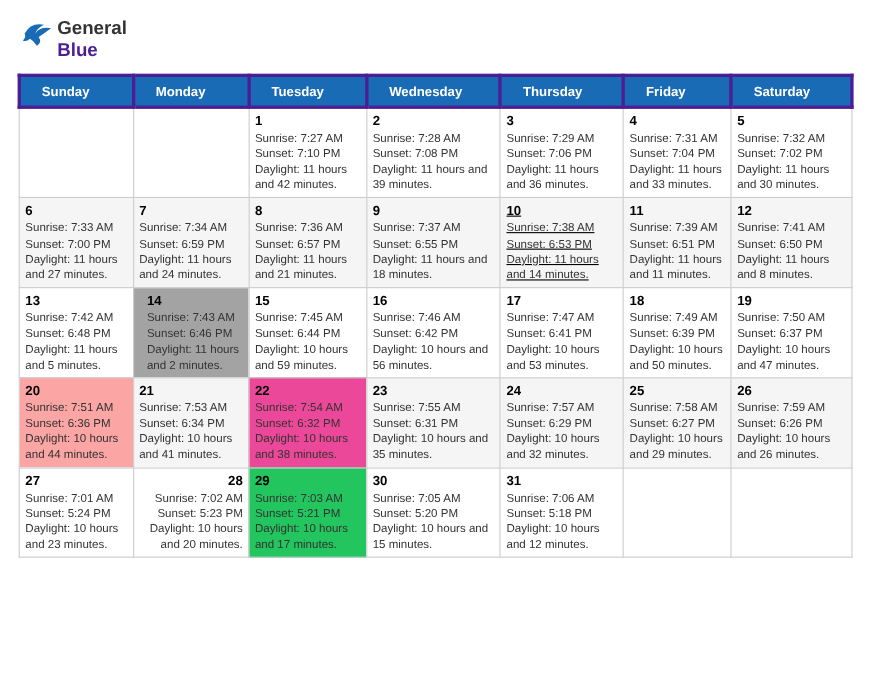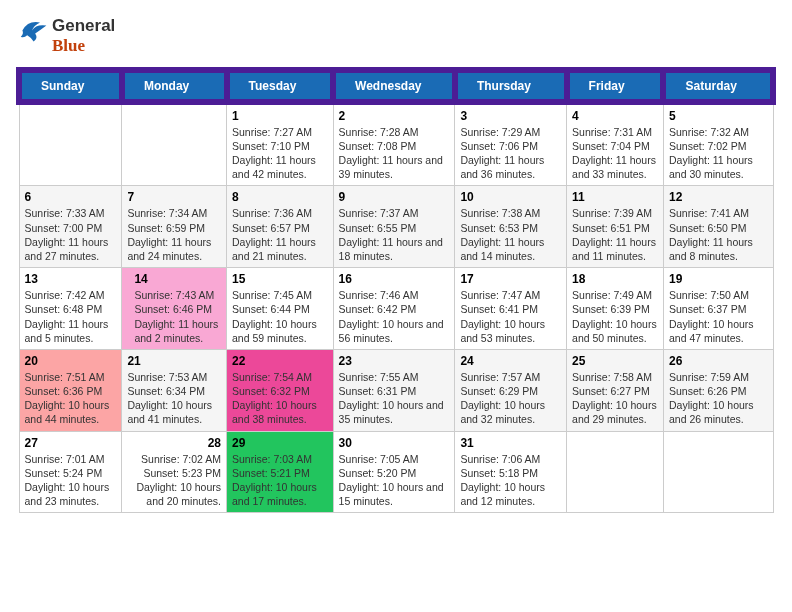--- a/index.html
+++ b/index.html
@@ -41,21 +41,21 @@
       width: 100%;
       border-collapse: collapse;
       font-size: 11px;
     }
     thead tr th {
       background: #1a6bb5;
       color: #fff;
       font-weight: bold;
       padding: 6px 19px;
       text-align: left;
-      border: 6px solid #4c1d95;
+      border: 3px solid #4c1d95;
       font-size: 12px;
     }
     tbody tr td {
       border: 1px solid #ccc;
       padding: 4px 5px;
       vertical-align: top;
       min-height: 70px;
       background: #fff;
     }
     tbody tr:nth-child(odd) td {
@@ -82,21 +82,21 @@
 </head>
 <body>
 
 <div class="header">
   <div class="logo">
     <svg class="logo-bird" viewBox="0 0 40 35" fill="none" xmlns="http://www.w3.org/2000/svg">
       <path d="M8 18 Q15 5 30 8 Q22 12 20 18 Q25 10 38 12 Q30 18 24 22 Q28 28 22 32 Q18 26 14 24 Q10 28 6 26 Q10 22 8 18Z" fill="#1a6bb5"></path>
     </svg>
     <div style="display:flex;flex-direction:column;line-height:1.2;">
       <span style="font-size:17px;font-weight:bold;color:#333;">General</span>
-      <span style="font-size:17px;font-weight:bold;color:#c2410c;font-family:Liberation Serif, serif;">Blue</span>
+      <span style="font-size:17px;font-weight:bold;color:#4c1d95;">Blue</span>
     </div>
   </div>
   <div class="title-block">
     <div class="month-title"></div>
     <div class="location"></div>
   </div>
 </div>
 
 <table>
   <thead>
@@ -145,39 +145,39 @@
           <div class="day-info">Sunrise: 7:34 AM<br>Sunset: 6:59 PM<br>Daylight: 11 hours and 24 minutes.</div>
         </td>
         <td style="background: rgb(245, 245, 245);">
           <span class="day-num">8</span>
           <div class="day-info">Sunrise: 7:36 AM<br>Sunset: 6:57 PM<br>Daylight: 11 hours and 21 minutes.</div>
         </td>
         <td style="background: rgb(245, 245, 245);">
           <span class="day-num">9</span>
           <div class="day-info">Sunrise: 7:37 AM<br>Sunset: 6:55 PM<br>Daylight: 11 hours and 18 minutes.</div>
         </td>
-        <td style="background: rgb(245, 245, 245);">
+        <td style="background: rgb(245, 245, 245); text-decoration: underline;">
           <span class="day-num">10</span>
           <div class="day-info">Sunrise: 7:38 AM<br>Sunset: 6:53 PM<br>Daylight: 11 hours and 14 minutes.</div>
         </td>
         <td style="background: rgb(245, 245, 245);">
           <span class="day-num">11</span>
           <div class="day-info">Sunrise: 7:39 AM<br>Sunset: 6:51 PM<br>Daylight: 11 hours and 11 minutes.</div>
         </td>
         <td style="background: rgb(245, 245, 245);">
           <span class="day-num">12</span>
           <div class="day-info">Sunrise: 7:41 AM<br>Sunset: 6:50 PM<br>Daylight: 11 hours and 8 minutes.</div>
         </td>
       </tr>
       <tr>
         <td style="background: rgb(255, 255, 255);">
           <span class="day-num">13</span>
           <div class="day-info">Sunrise: 7:42 AM<br>Sunset: 6:48 PM<br>Daylight: 11 hours and 5 minutes.</div>
         </td>
-        <td style="background: #f9a8d4; padding-left: 12px;">
+        <td style="background: #a3a3a3; padding-left: 12px;">
           <span class="day-num">14</span>
           <div class="day-info">Sunrise: 7:43 AM<br>Sunset: 6:46 PM<br>Daylight: 11 hours and 2 minutes.</div>
         </td>
         <td style="background: rgb(255, 255, 255);">
           <span class="day-num">15</span>
           <div class="day-info">Sunrise: 7:45 AM<br>Sunset: 6:44 PM<br>Daylight: 10 hours and 59 minutes.</div>
         </td>
         <td style="background: rgb(255, 255, 255);">
           <span class="day-num">16</span>
           <div class="day-info">Sunrise: 7:46 AM<br>Sunset: 6:42 PM<br>Daylight: 10 hours and 56 minutes.</div>

